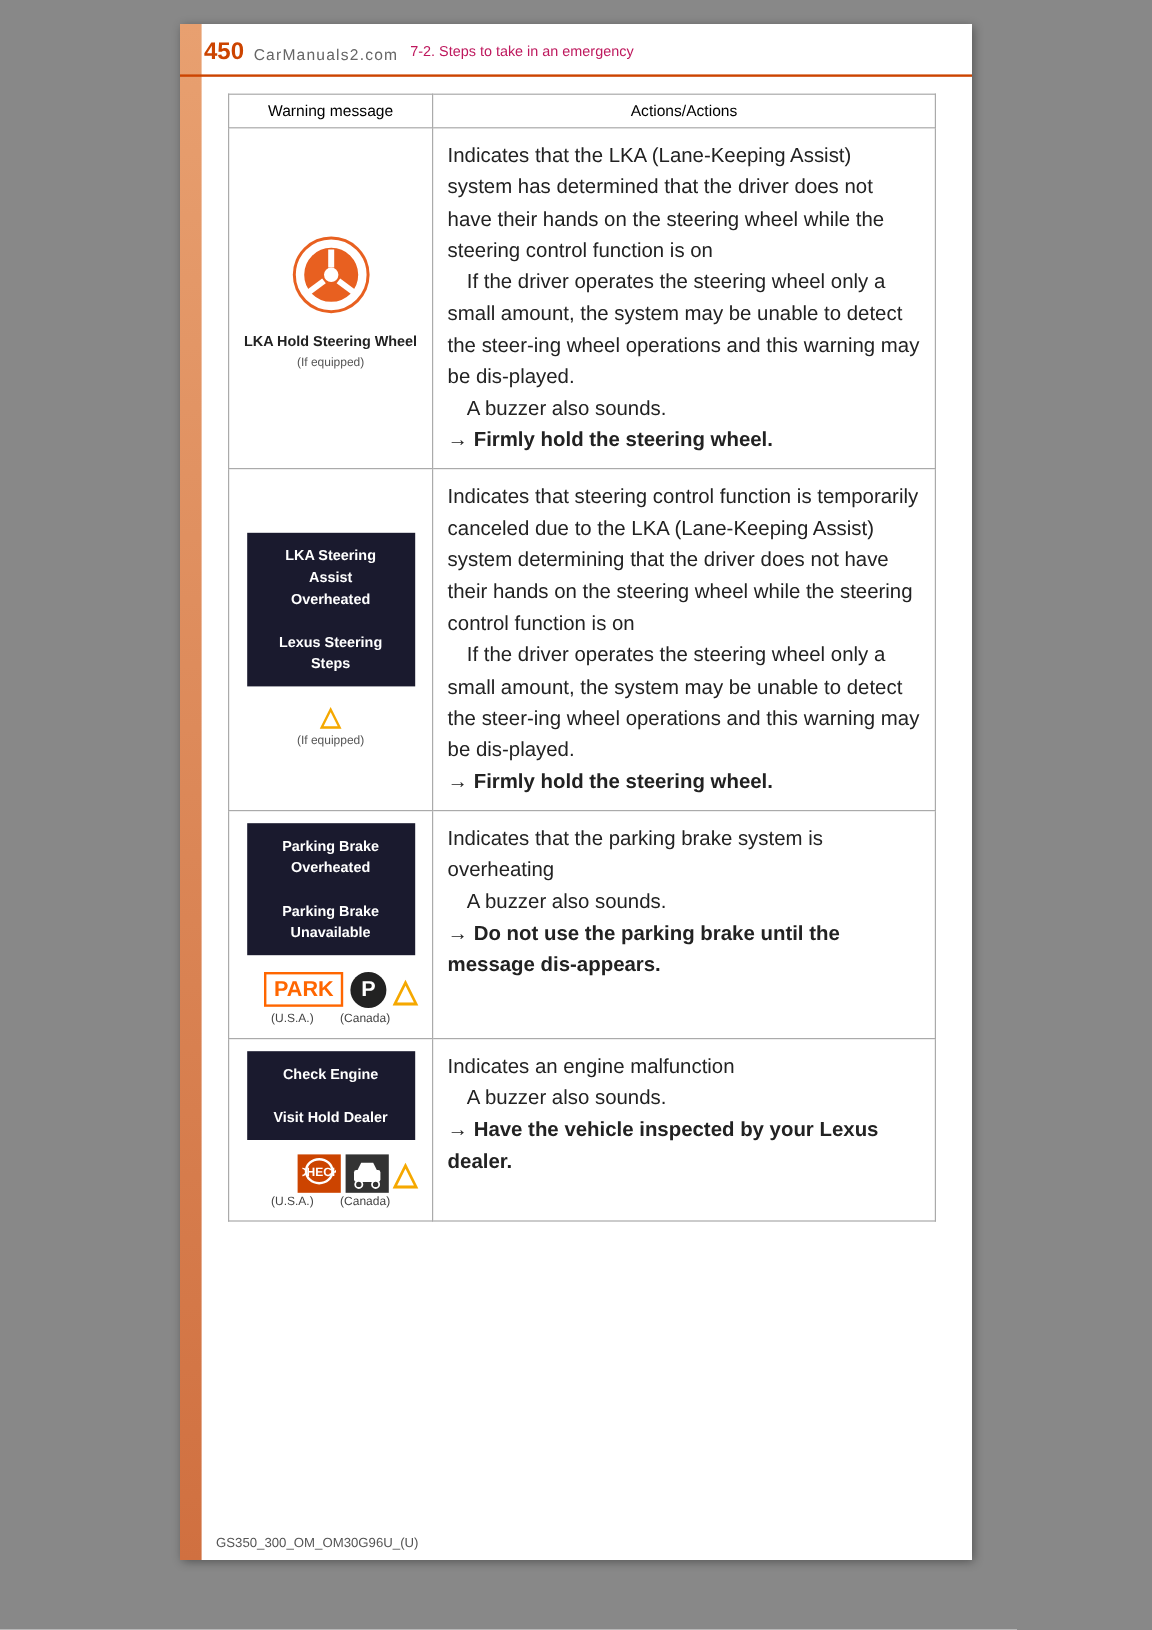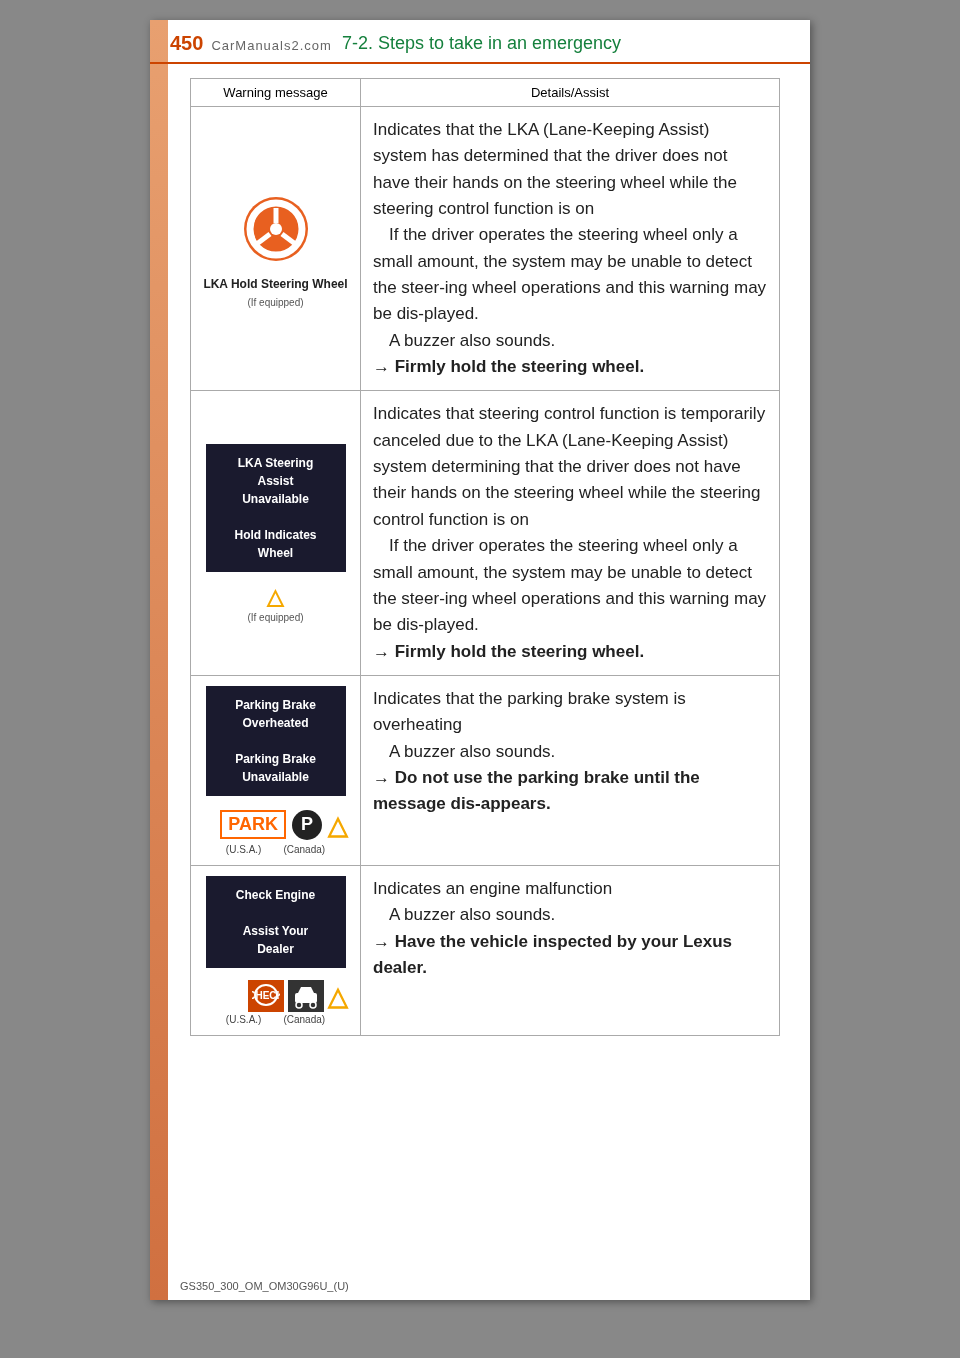--- a/index.html
+++ b/index.html
@@ -38,22 +38,22 @@
       font-size: 22px;
       font-weight: normal;
       color: #cc4400;
       letter-spacing: 1px;
     }
     .site-logo span {
       color: #666;
       font-size: 13px;
     }
     .chapter-title {
-      font-size: 18px;
-      color: #15803d;
+      font-size: 12px;
+      color: #be185d;
       margin-left: 10px;
     }
     .content-area {
       padding: 14px 30px 20px 30px;
     }
     .left-bar {
       position: absolute;
       left: 0;
       top: 0;
       width: 18px;
@@ -219,21 +219,21 @@
     </span>
     <span class="chapter-title">7-2. Steps to take in an emergency</span>
   </div>
 
   <div class="content-area">
     <div class="table-wrapper">
       <table>
         <thead>
           <tr>
             <th>Warning message</th>
-            <th>Details/Assist</th>
+            <th>Actions/Actions</th>
           </tr>
         </thead>
         <tbody>
 
           <tr>
             <td class="warning-col">
               <div class="lka-image">
                 <svg class="steering-svg" viewBox="0 0 80 70" xmlns="http://www.w3.org/2000/svg">
 
                   <circle cx="40" cy="35" r="32" fill="#e86020"></circle>
@@ -259,24 +259,24 @@
               <span class="indent">If the driver operates the steering wheel only a small amount, the system may be unable to detect the steer-ing wheel operations and this warning may be dis-played.</span><br>
               <span class="indent">A buzzer also sounds.</span><br>
               <span class="arrow-action">→ Firmly hold the steering wheel.</span>
             </td>
           </tr>
 
           <tr>
             <td class="warning-col">
               <div class="warning-icon-box">
                 <div>LKA Steering</div>
-                <div>Assist Unavailable</div>
+                <div>Assist Overheated</div>
                 <br>
-                <div>Hold Indicates</div>
-                <div>Wheel</div>
+                <div>Lexus Steering</div>
+                <div>Steps</div>
               </div>
               <div style="margin-top:8px;">
                 <span class="caution-symbol">△</span>
               </div>
               <div class="if-equipped">(If equipped)</div>
             </td>
             <td class="details-col">
               Indicates that steering control function is temporarily canceled due to the LKA (Lane-Keeping Assist) system determining that the driver does not have their hands on the steering wheel while the steering control function is on<br>
               <span class="indent">If the driver operates the steering wheel only a small amount, the system may be unable to detect the steer-ing wheel operations and this warning may be dis-played.</span><br>
               <span class="arrow-action">→ Firmly hold the steering wheel.</span>
@@ -307,21 +307,21 @@
               <span class="indent">A buzzer also sounds.</span><br>
               <span class="arrow-action">→ <strong>Do not use the parking brake until the message dis-appears.</strong></span>
             </td>
           </tr>
 
           <tr>
             <td class="warning-col">
               <div class="warning-icon-box">
                 <div>Check Engine</div>
                 <br>
-                <div>Assist Your Dealer</div>
+                <div>Visit Hold Dealer</div>
               </div>
               <div class="icons-row">
 
                 <div class="check-icon">
                   <div class="check-icon-inner">
                     <svg width="28" height="26" viewBox="0 0 28 26" xmlns="http://www.w3.org/2000/svg">
                       <ellipse cx="14" cy="13" rx="11" ry="10" fill="none" stroke="white" stroke-width="2"></ellipse>
                       <text x="14" y="17" font-size="10" fill="white" text-anchor="middle" font-weight="bold">CHECK</text>
                     </svg>
                   </div>

